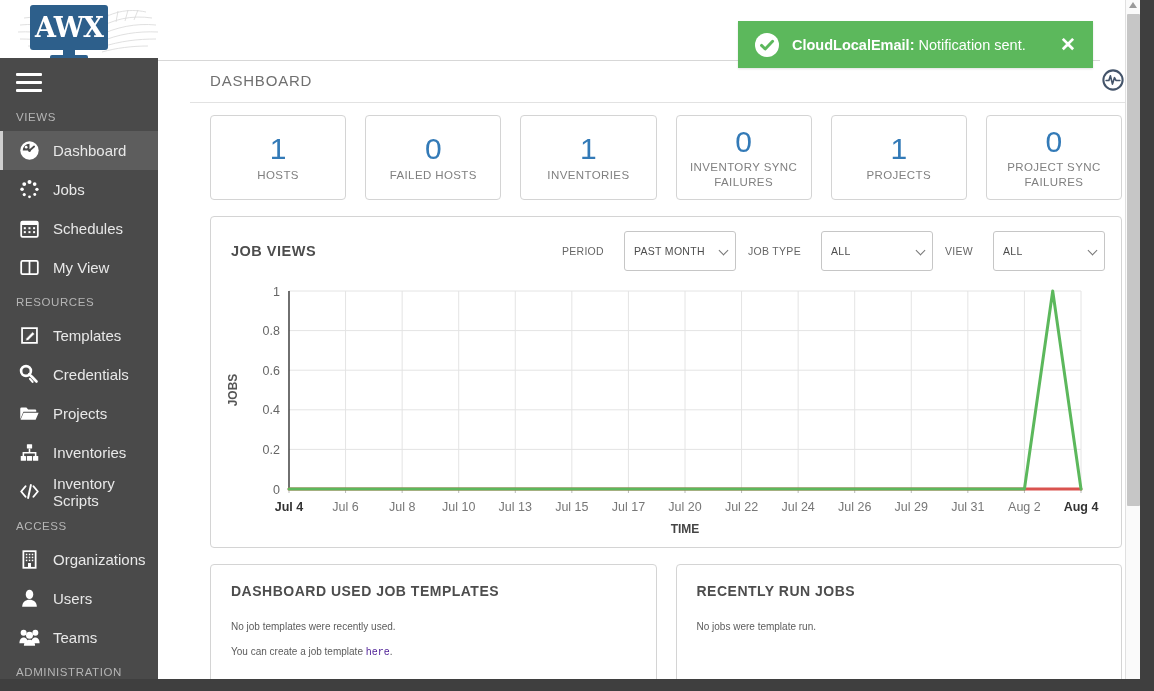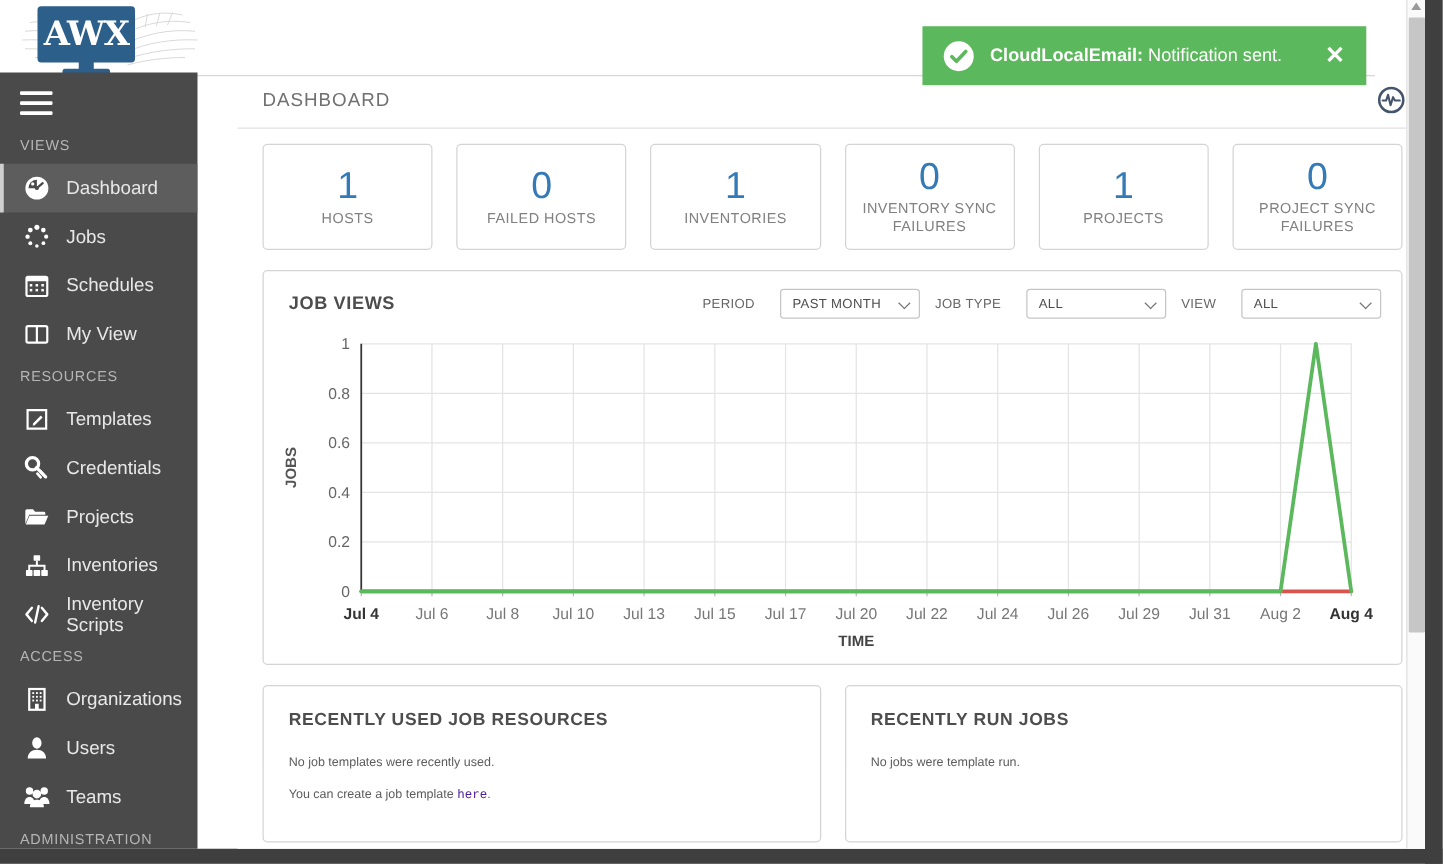--- a/index.html
+++ b/index.html
@@ -123,21 +123,21 @@
     display: flex; align-items: center;
     padding: 14px 16px 6px 20px;
   }
   .panel-title {
     font-size: 14.5px; font-weight: bold; color: #4d4d4d; letter-spacing: .5px;
   }
   .filters { margin-left: auto; display: flex; align-items: center; gap: 12px; }
   .filter { display: flex; align-items: center; gap: 20px; }
   .filter-lbl { font-size: 10.5px; color: #666; letter-spacing: .3px; }
   .select {
-    position: relative; height: 24px; min-width: 112px;
+    position: relative; height: 40px; min-width: 112px;
     border: 1px solid #c6c6c6; border-radius: 3px;
     display: flex; align-items: center; padding: 0 22px 0 9px;
     font-size: 10.5px; color: #4d4d4d; letter-spacing: .3px;
     background: #fff; cursor: pointer;
   }
   .select .caret {
     position: absolute; right: 8px; top: 50%;
     width: 7px; height: 7px; margin-top: -4px;
     border-left: 1.4px solid #777; border-bottom: 1.4px solid #777;
     transform: rotate(-45deg);
@@ -547,21 +547,21 @@
             <polyline points="78.00,212.00 134.57,212.00 191.14,212.00 247.71,212.00 304.29,212.00 360.86,212.00 417.43,212.00 474.00,212.00 530.57,212.00 587.14,212.00 643.71,212.00 700.29,212.00 756.86,212.00 813.43,212.00 841.71,212.00 870.00,212.00" fill="none" stroke="#d9534f" stroke-width="3" stroke-linejoin="round" stroke-linecap="round"></polyline>
             <polyline points="78.00,212.00 134.57,212.00 191.14,212.00 247.71,212.00 304.29,212.00 360.86,212.00 417.43,212.00 474.00,212.00 530.57,212.00 587.14,212.00 643.71,212.00 700.29,212.00 756.86,212.00 813.43,212.00 841.71,14.00 870.00,212.00" fill="none" stroke="#5cb85c" stroke-width="3" stroke-linejoin="round" stroke-linecap="round"></polyline>
             <text x="0" y="0" text-anchor="middle" font-size="12" fill="#555" font-weight="bold" font-family="&quot;Liberation Sans&quot;, sans-serif" transform="translate(26,113) rotate(-90)">JOBS</text>
             <text x="474" y="256" text-anchor="middle" font-size="12" fill="#444" font-weight="bold" font-family="&quot;Liberation Sans&quot;, sans-serif">TIME</text>
           </svg>
       </div>
     </div>
 
     <div class="bottom-row">
       <div class="bpanel">
-        <h3>RECENTLY USED JOB RESOURCES</h3>
+        <h3>DASHBOARD USED JOB TEMPLATES</h3>
         <p>No job templates were recently used.</p>
         <p><span>You can create a job template </span><a href="#">here</a><span>.</span></p>
       </div>
       <div class="bpanel">
         <h3>RECENTLY RUN JOBS</h3>
         <p>No jobs were template run.</p>
       </div>
     </div>
   </div>
 

